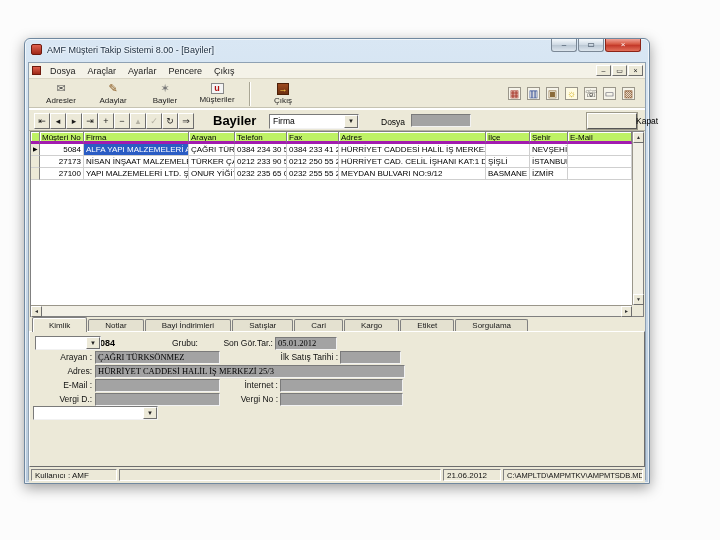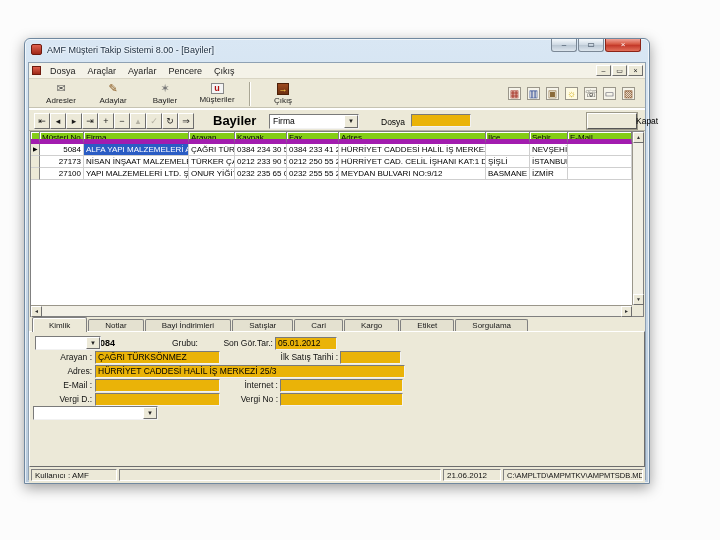--- a/index.html
+++ b/index.html
@@ -56,30 +56,30 @@
   .nbtn { width:16px; height:16px; background:#ece9d8; border:1px solid; border-color:#ffffff #6d6d6d #6d6d6d #ffffff;
     font-size:9px; line-height:14px; text-align:center; color:#1a1a1a; }
   .nbtn.dis { color:#b3b0a2; }
   .page-title { position:absolute; left:184px; top:3px; font-size:13px; font-weight:bold; color:#000; }
   .combo { position:absolute; display:flex; background:#fff; border:1px solid; border-color:#7a7a7a #f2f2f2 #f2f2f2 #7a7a7a; }
   .combo .cval { flex:1; font-size:8.5px; line-height:13px; padding-left:3px; overflow:hidden; white-space:nowrap; }
   .combo .carr { width:14px; background:#ece9d8; border:1px solid; border-color:#ffffff #6d6d6d #6d6d6d #ffffff; font-size:6px; line-height:11px; text-align:center; color:#222; }
   .firma-combo { left:240px; top:4px; width:90px; height:15px; }
   .arama-label { position:absolute; left:352px; top:7px; font-size:8.5px; }
   .arama-input { position:absolute; left:382px; top:4px; width:60px; height:14px; }
-  input.fld { border:1px solid; border-color:#7a7a7a #f2f2f2 #f2f2f2 #7a7a7a; background:#eab308; font-size:8.5px; font-family:Liberation Sans, sans-serif; padding:0 2px; height:13px; }
+  input.fld { border:1px solid; border-color:#7a7a7a #f2f2f2 #f2f2f2 #7a7a7a; background:#a3a3a3; font-size:8.5px; font-family:Liberation Serif, serif; padding:0 2px; height:13px; }
   .kapat-btn { position:absolute; right:8px; top:3px; width:48px; height:16px; background:#ece9d8;
     border:1px solid; border-color:#ffffff #565656 #565656 #ffffff; box-shadow:0 0 0 1px #9c9988; font-size:8.5px; text-align:center; line-height:14px;padding-left:48px; }
 
   
   .grid { position:relative; height:186px; margin-left:1px; margin-right:1px; background:#fff; border:1px solid #808080; }
   .gridrows { position:absolute; left:0; top:0; right:11px; bottom:11px; overflow:hidden; background:#fff; }
   .grow { display:flex; height:12px; }
   .gcell { font-size:8px; line-height:11px; padding:0 2px; border-right:1px solid #cfcfcf; border-bottom:1px solid #cfcfcf; white-space:nowrap; overflow:hidden; color:#000; }
-  .hrow .gcell { background:#84cc16; border-right:1px solid #808080; border-bottom:5px solid #a21caf; box-shadow:inset 1px 1px 0 #ffffff; }
+  .hrow .gcell { background:#bef264; border-right:1px solid #808080; border-bottom:3px solid #a21caf; box-shadow:inset 1px 1px 0 #ffffff; }
   .c0 { width:9px; flex:none; background:#ece9d8; border-right:1px solid #808080; text-align:center; font-size:6px; line-height:11px; color:#000; }
   .c1 { width:44px; flex:none; text-align:right; }
   .c2 { width:105px; flex:none; }
   .c3 { width:46px; flex:none; }
   .c4 { width:52px; flex:none; }
   .c5 { width:52px; flex:none; }
   .c6 { width:147px; flex:none; }
   .c7 { width:44px; flex:none; }
   .c8 { width:38px; flex:none; }
   .c9 { flex:1; }
@@ -209,21 +209,21 @@
       <div class="kapat-btn">Kapat</div>
     </div>
 
     <div class="grid">
       <div class="gridrows">
         <div class="grow hrow">
           <div class="gcell c0"></div>
           <div class="gcell c1">Müşteri No</div>
           <div class="gcell c2">Firma</div>
           <div class="gcell c3">Arayan</div>
-          <div class="gcell c4">Kaynak</div>
+          <div class="gcell c4">Telefon</div>
           <div class="gcell c5">Fax</div>
           <div class="gcell c6">Adres</div>
           <div class="gcell c7">İlçe</div>
           <div class="gcell c8">Şehir</div>
           <div class="gcell c9">E-Mail</div>
         </div>
         <div class="grow">
           <div class="gcell c0">▶</div>
           <div class="gcell c1">5084</div>
           <div class="gcell c2 sel">ALFA YAPI MALZEMELERİ A.Ş.</div>

